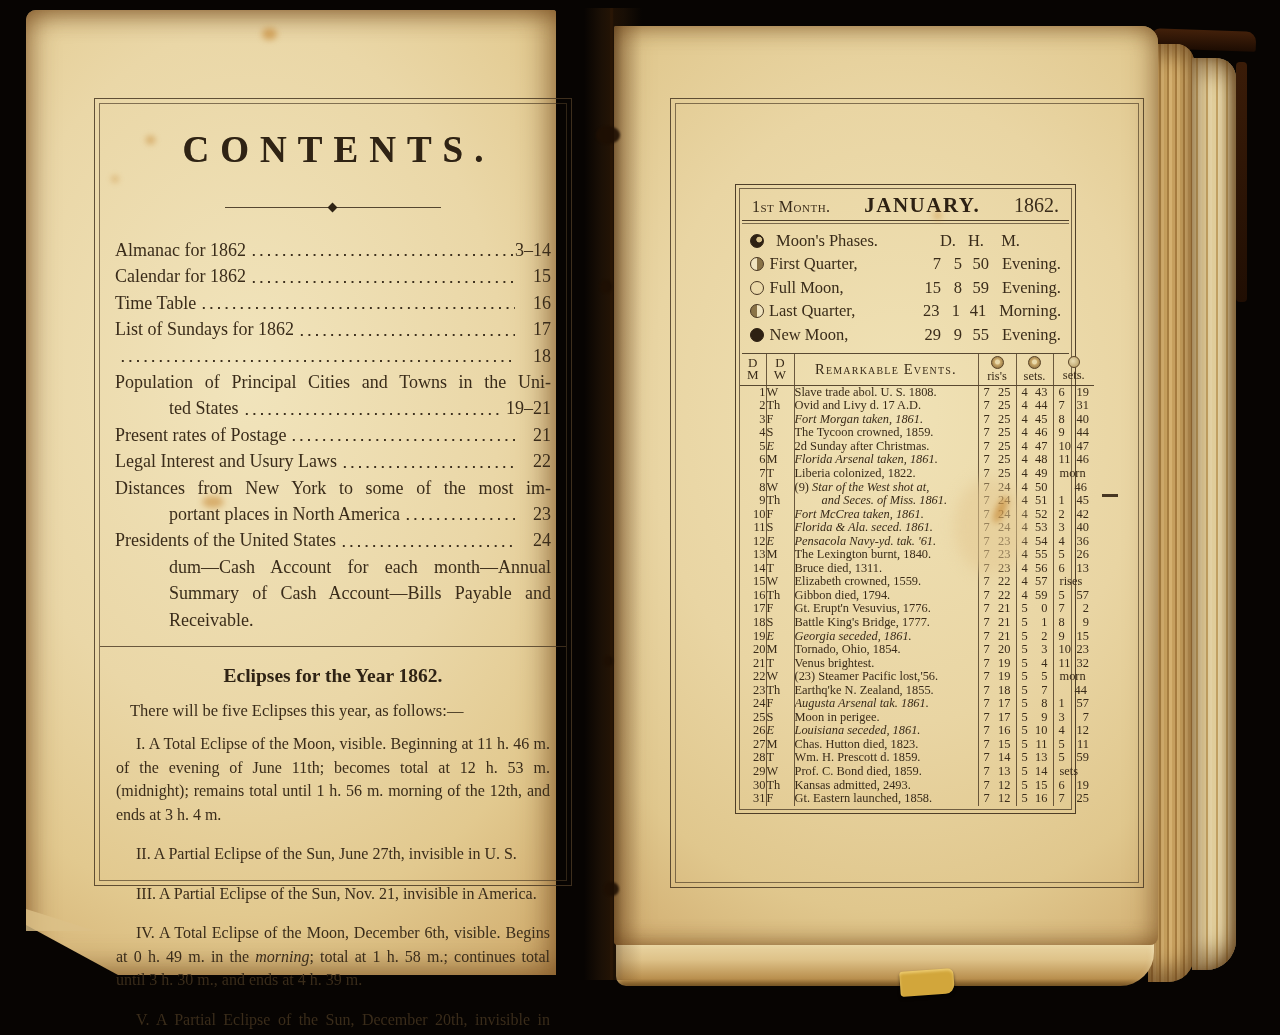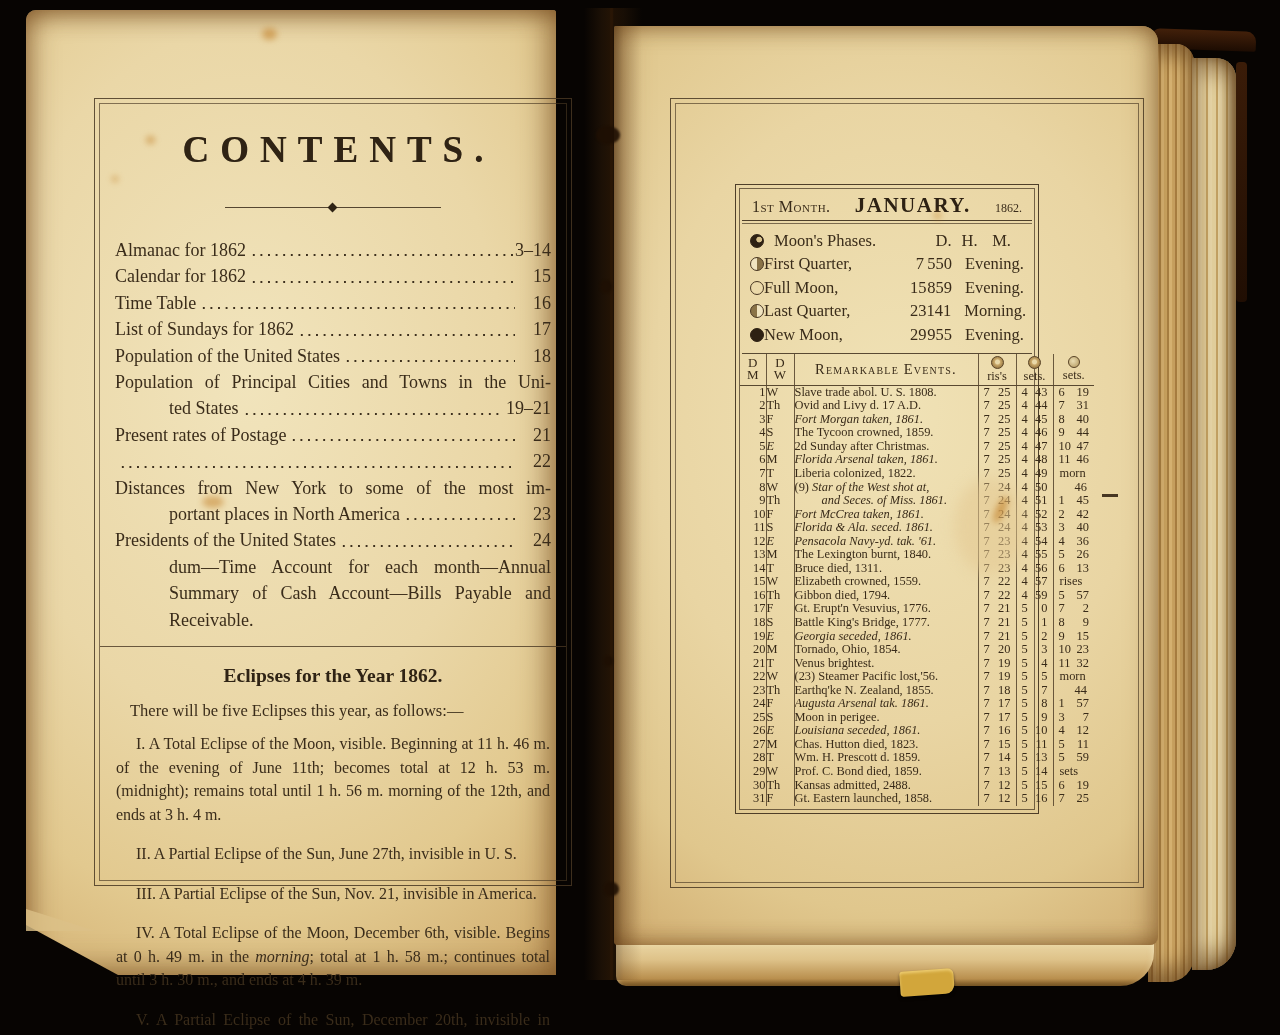--- a/index.html
+++ b/index.html
@@ -76,26 +76,26 @@
     background-size:7.6px 4px;background-repeat:repeat-x;background-position:left bottom;}
   .toc-page{white-space:pre;text-align:right;min-width:34px;}
   .section-rule{height:1.3px;background:rgba(72,55,34,.8);margin:13px 0 0;}
   .eclipses-heading{text-align:center;font-weight:bold;font-size:19.5px;margin-top:18px;color:#2f2314;}
   .eclipse-intro{margin:14px 16px 0;font-size:16.5px;text-indent:14px;}
   #eclipse-items{margin:0 16px;font-size:16px;}
   .eclipse-item{margin-top:11px;text-indent:20px;text-align:justify;line-height:23.5px;}
   .eclipse-item .ital{font-style:italic;margin-top:26px;}
 
   
-  .calbox{position:absolute;left:121px;top:158px;width:304px;height:630px;border:1.8px solid rgba(62,47,28,.9);}
+  .calbox{position:absolute;left:121px;top:158px;width:341px;height:630px;border:1.8px solid rgba(62,47,28,.9);}
   .cal-inner{position:absolute;inset:3px;border:1px solid rgba(62,47,28,.7);display:flex;flex-direction:column;}
   .cal-header{display:flex;justify-content:space-between;align-items:baseline;padding:4px 12px 2px;}
   .month-ord{font-variant:small-caps;font-size:16px;letter-spacing:.5px;}
   .month-name{font-weight:bold;font-size:21px;letter-spacing:1.5px;color:#2d2113;}
-  .year{font-size:12px;}
+  .year{font-size:20px;}
   .cal-rule{height:1.4px;background:rgba(62,47,28,.85);margin:0 2px;}
   .cal-rule.double{height:4px;background:transparent;border-top:1.6px solid rgba(62,47,28,.9);border-bottom:1px solid rgba(62,47,28,.65);}
 
   #phases{padding:5px 10px 6px;}
   .ph-row{display:flex;align-items:center;height:23.5px;font-size:16.5px;}
   .ph-iconwrap{width:26px;display:flex;align-items:center;}
   .ph-name{flex:0 0 146px;}
   .ph-d{width:34px;text-align:right;}
   .ph-h{width:28px;text-align:right;}
   .ph-m{width:36px;text-align:right;}
@@ -179,51 +179,51 @@
               <span class="toc-label">Time Table</span>
               <span class="toc-dots"></span>
               <span class="toc-page">16</span>
             </div>
             <div class="toc-row">
               <span class="toc-label">List of Sundays for 1862</span>
               <span class="toc-dots"></span>
               <span class="toc-page">17</span>
             </div>
             <div class="toc-row">
-              <span class="toc-label">Population of the United States</span>
               <span class="toc-dots"></span>
               <span class="toc-page">18</span>
             </div>
             <div class="toc-row fill"><span class="toc-label">Population of Principal Cities and Towns in the Uni-</span></div>
             <div class="toc-row indent">
               <span class="toc-label">ted States</span>
               <span class="toc-dots"></span>
               <span class="toc-page">19–21</span>
             </div>
             <div class="toc-row">
               <span class="toc-label">Present rates of Postage</span>
               <span class="toc-dots"></span>
               <span class="toc-page">21</span>
             </div>
             <div class="toc-row">
+              <span class="toc-label">Legal Interest and Usury Laws</span>
               <span class="toc-dots"></span>
               <span class="toc-page">22</span>
             </div>
             <div class="toc-row fill"><span class="toc-label">Distances from New York to some of the most im-</span></div>
             <div class="toc-row indent">
               <span class="toc-label">portant places in North America</span>
               <span class="toc-dots"></span>
               <span class="toc-page">23</span>
             </div>
             <div class="toc-row">
               <span class="toc-label">Presidents of the United States</span>
               <span class="toc-dots"></span>
               <span class="toc-page">24</span>
             </div>
-            <div class="toc-row indent fill"><span class="toc-label">dum—Time Account for each month—Annual</span></div>
+            <div class="toc-row indent fill"><span class="toc-label">dum—Cash Account for each month—Annual</span></div>
             <div class="toc-row indent fill"><span class="toc-label">Summary of Cash Account—Bills Payable and</span></div>
             <div class="toc-row indent">
               <span class="toc-label">Receivable.</span>
             </div>
           </div>
         <div class="section-rule"></div>
         <div class="eclipses-heading">Eclipses for the Year 1862.</div>
         <p class="eclipse-intro">There will be five Eclipses this year, as follows:—</p>
         <div id="eclipse-items">
             <p class="eclipse-item">I. A Total Eclipse of the Moon, visible. Beginning at 11 h. 46 m. of the evening of June 11th; becomes total at 12 h. 53 m. (midnight); remains total until 1 h. 56 m. morning of the 12th, and ends at 3 h. 4 m.</p>
@@ -999,21 +999,21 @@
                     <span>14</span>
                   </span>
                 </td>
                 <td>
                   <span class="moon-word">sets</span>
                 </td>
               </tr>
               <tr>
                 <td class="dm">30</td>
                 <td class="dw">Th</td>
-                <td class="ev"><span>Kansas admitted, 2488.</span></td>
+                <td class="ev"><span>Kansas admitted, 2493.</span></td>
                 <td>
                   <span class="pair">
                     <span>7</span>
                     <span>12</span>
                   </span>
                 </td>
                 <td>
                   <span class="pair">
                     <span>5</span>
                     <span>15</span>

